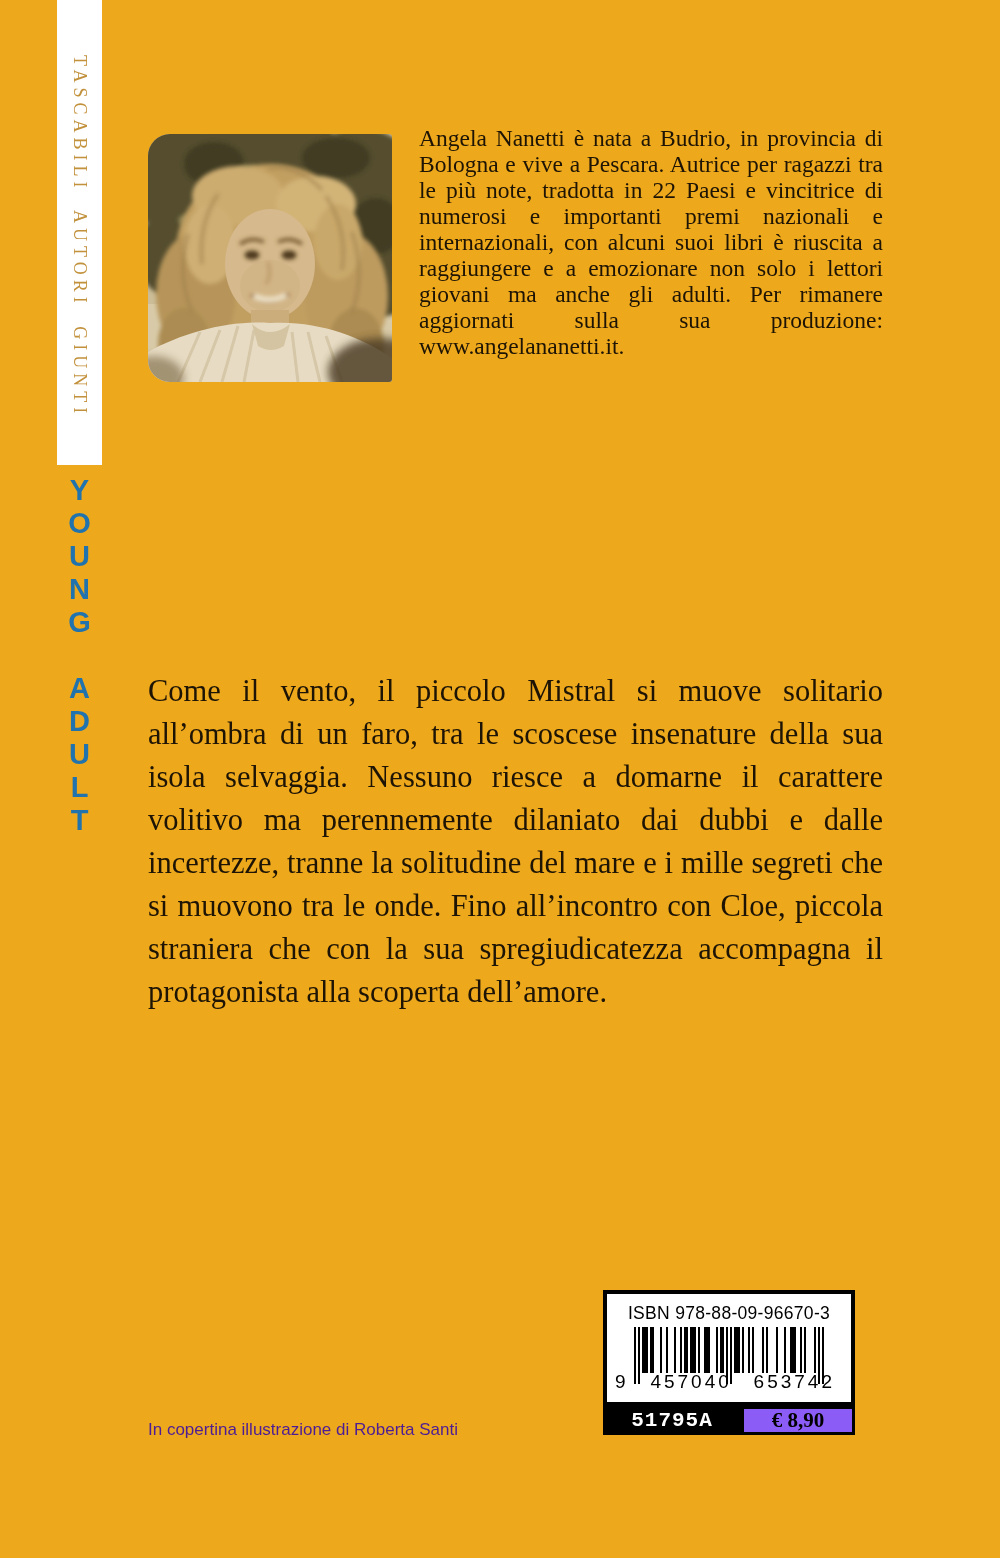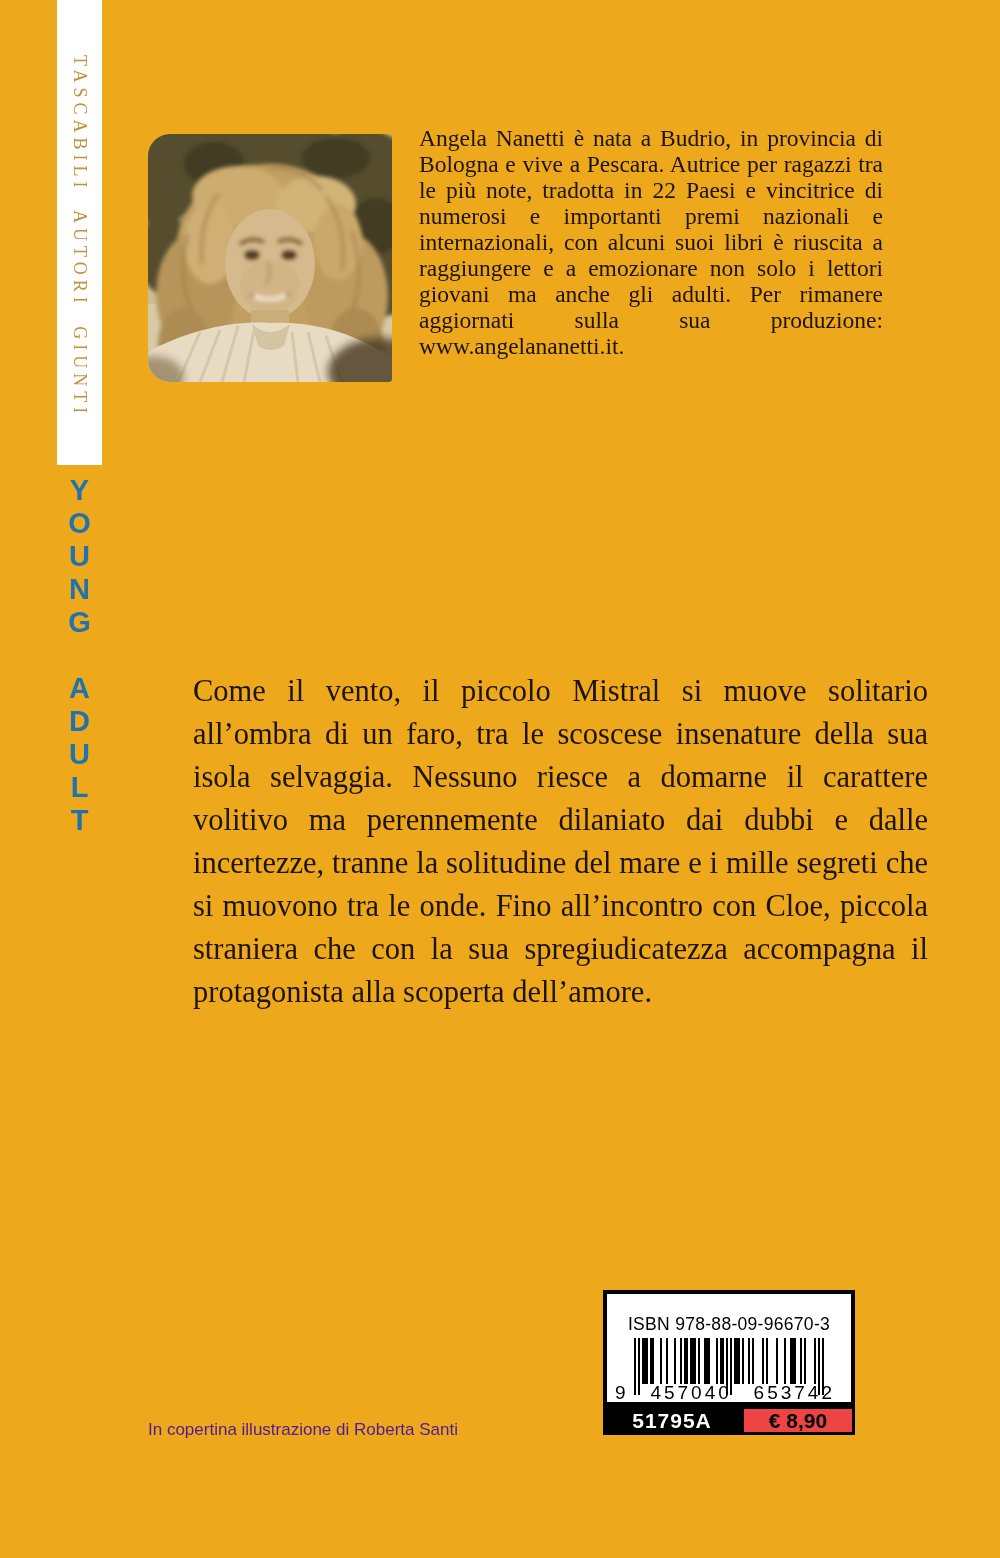--- a/index.html
+++ b/index.html
@@ -78,33 +78,32 @@
   }
   
   .synopsis {
     position: absolute;
     left: 148px; top: 670px;
     width: 735px;
     font-size: 30.5px;
     line-height: 43px;
     text-align: justify;
     color: #1D1405;
-    margin-left: 45px;
   }
   
   .barcode-block {
     position: absolute;
     left: 603px; top: 1290px;
     width: 252px;
   }
   .barcode-box {
     background: #FFFFFF;
     border: 4px solid #000000;
     height: 116px;
-    padding-top: 20px;
+    padding-top: 9px;
   }
   .isbn-label {
     text-align: center;
     font-family: "Liberation Sans", sans-serif;
     font-size: 17.5px;
     color: #000;
     letter-spacing: 0.3px;
     height: 24px;
   }
   .bars {
@@ -131,34 +130,34 @@
     display: flex;
     height: 29px;
     background: #000000;
   }
   .band-code {
     flex: 1;
     display: flex;
     align-items: center;
     justify-content: center;
     color: #FFFFFF;
-    font-family: Liberation Sans, sans-serif;
+    font-family: Liberation Mono, monospace;
     font-weight: bold;
     font-size: 21px;
     letter-spacing: 1px;
   }
   .price-box {
     width: 114px;
-    background: #ef4444;
+    background: #8b5cf6;
     border: 3px solid #000000;
     display: flex;
     align-items: center;
     justify-content: center;
     color: #000;
-    font-family: Liberation Sans, sans-serif;
+    font-family: Liberation Serif, serif;
     font-weight: bold;
     font-size: 21px;
   }
   
   .credit {
     position: absolute;
     left: 148px; top: 1420px;
     font-family: "Liberation Sans", sans-serif;
     font-size: 17px;
     color: #4c1d95;

